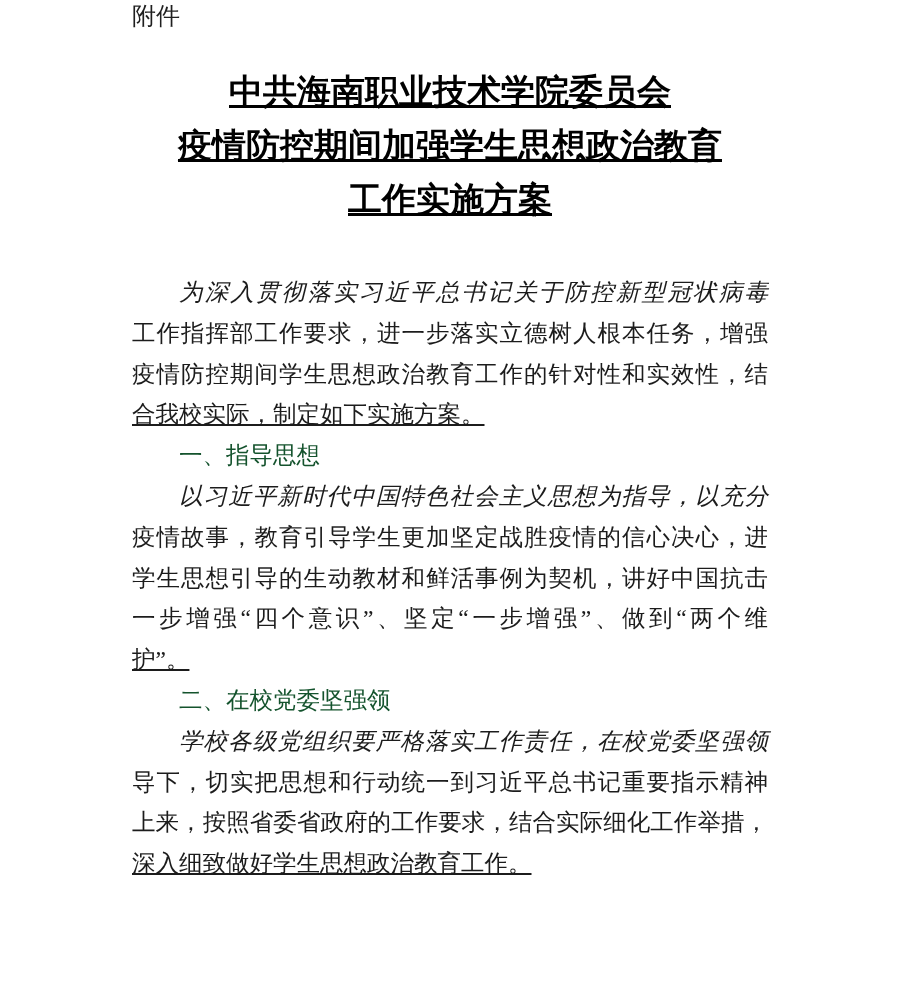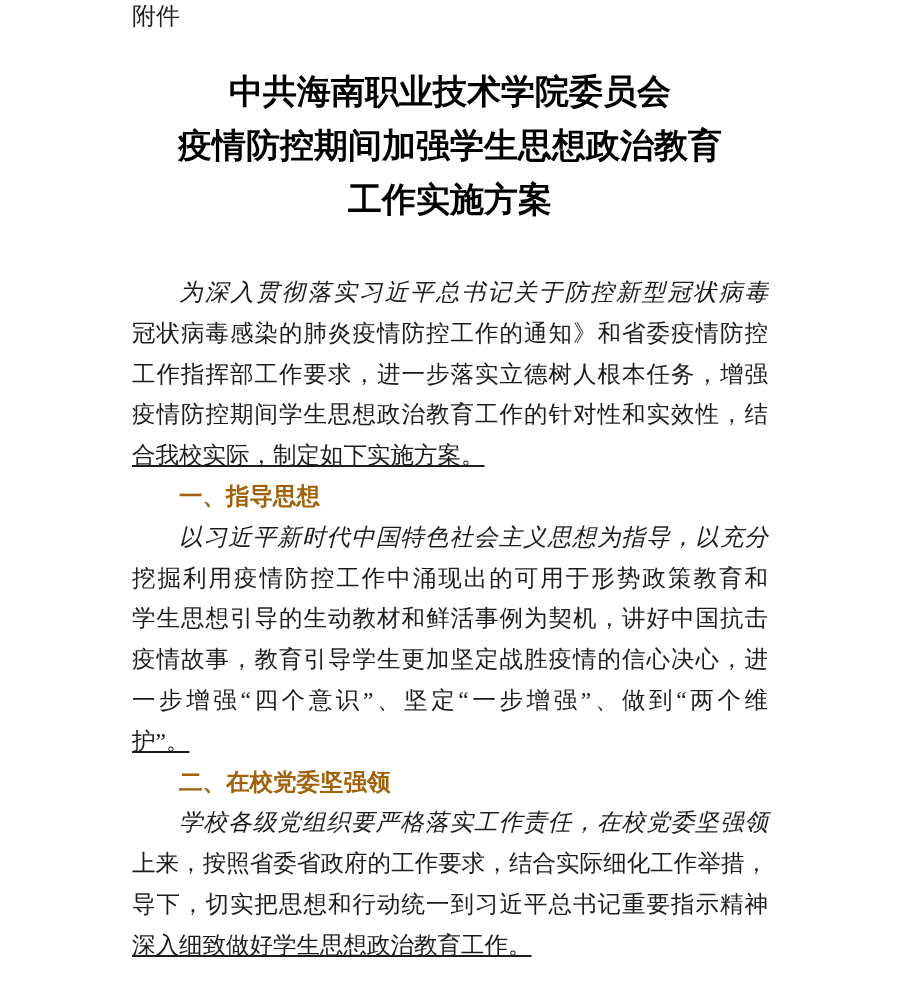--- a/index.html
+++ b/index.html
@@ -27,20 +27,21 @@
     text-align: left;
   }
   .doc-title {
     margin-top: 35px;
     font-family: "Liberation Serif", "DejaVu Serif", serif;
     font-weight: 700;
     font-size: 34px;
     line-height: 54px;
     text-align: center;
     color: #000000;
+    text-decoration: underline;
   }
   .doc-body {
     margin-top: 45px;
     font-family: "Liberation Serif", "DejaVu Serif", serif;
     font-size: 23.5px;
     line-height: 40.8px;
     color: #1c1c1c;
   }
   .bl {
     text-align: justify;
@@ -51,22 +52,22 @@
   .bl.indent {
     text-indent: 47px;
     font-style: italic;
   }
   .bl.last {
     text-align-last: left;
     text-decoration: underline;
   }
   .hd {
     font-family: "Liberation Sans", "DejaVu Sans", sans-serif;
-    font-weight: 700;
-    color: #a16207;
+    font-weight: 400;
+    color: #14532d;
     text-indent: 47px;
     text-align: left;
     white-space: nowrap;
   }
 </style>
 </head>
 <body>
 
 <div class="page">
 
@@ -74,34 +75,32 @@
 
   <div class="doc-title">
     <div>中共海南职业技术学院委员会</div>
     <div>疫情防控期间加强学生思想政治教育</div>
     <div>工作实施方案</div>
   </div>
 
   <div class="doc-body">
 
     <div class="bl indent">为深入贯彻落实习近平总书记关于防控新型冠状病毒</div>
-    <div class="bl">冠状病毒感染的肺炎疫情防控工作的通知》和省委疫情防控</div>
     <div class="bl">工作指挥部工作要求，进一步落实立德树人根本任务，增强</div>
     <div class="bl">疫情防控期间学生思想政治教育工作的针对性和实效性，结</div>
     <div class="bl last">合我校实际，制定如下实施方案。</div>
 
     <div class="hd">一、指导思想</div>
     <div class="bl indent">以习近平新时代中国特色社会主义思想为指导，以充分</div>
-    <div class="bl">挖掘利用疫情防控工作中涌现出的可用于形势政策教育和</div>
+    <div class="bl">疫情故事，教育引导学生更加坚定战胜疫情的信心决心，进</div>
     <div class="bl">学生思想引导的生动教材和鲜活事例为契机，讲好中国抗击</div>
-    <div class="bl">疫情故事，教育引导学生更加坚定战胜疫情的信心决心，进</div>
     <div class="bl">一步增强“四个意识”、坚定“一步增强”、做到“两个维</div>
     <div class="bl last">护”。</div>
 
     <div class="hd">二、在校党委坚强领</div>
     <div class="bl indent">学校各级党组织要严格落实工作责任，在校党委坚强领</div>
+    <div class="bl">导下，切实把思想和行动统一到习近平总书记重要指示精神</div>
     <div class="bl">上来，按照省委省政府的工作要求，结合实际细化工作举措，</div>
-    <div class="bl">导下，切实把思想和行动统一到习近平总书记重要指示精神</div>
     <div class="bl last">深入细致做好学生思想政治教育工作。</div>
 
   </div>
 
 </div>
 
 </body></html>

